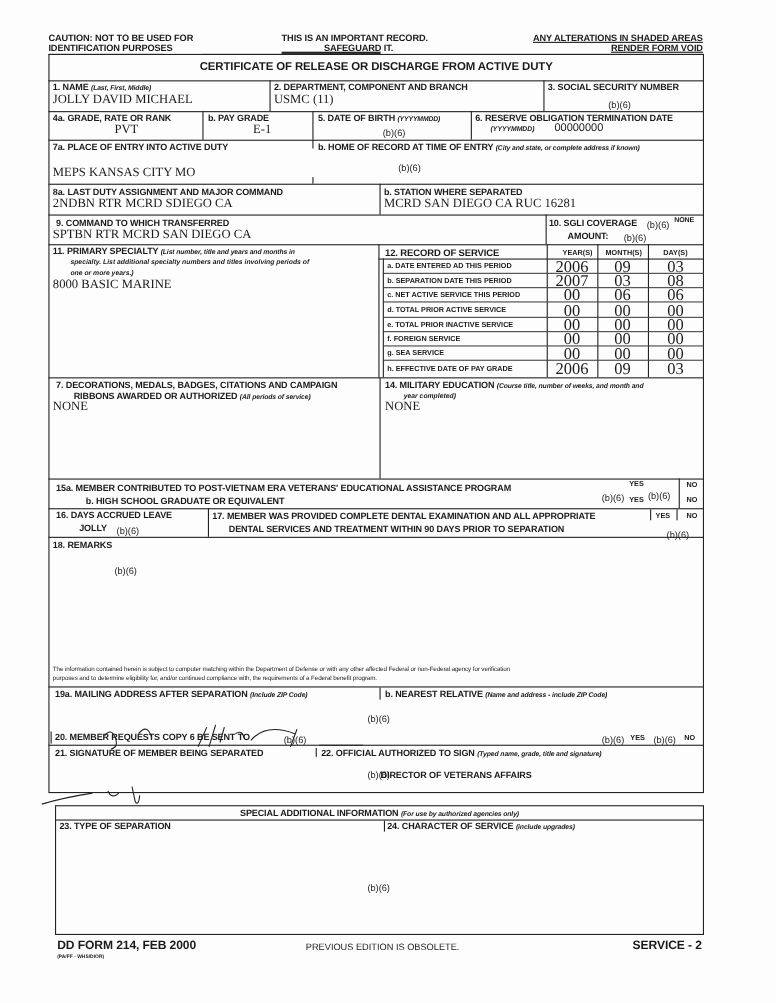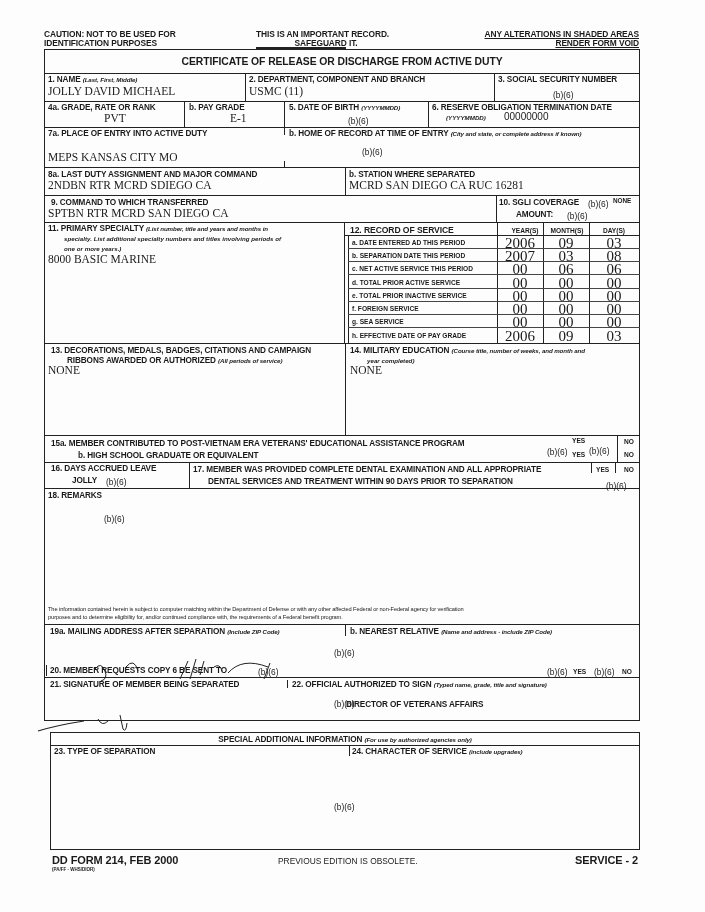--- a/index.html
+++ b/index.html
@@ -150,21 +150,21 @@
   <div class="rs-val" style="left:594px;top:314px;">00</div>
   <div class="hl thin" style="left:348px;top:327px;width:292px;"></div>
 
   <div class="abs rs-lbl" style="left:352px;top:332px;">h. EFFECTIVE DATE OF PAY GRADE</div>
   <div class="rs-val" style="left:500px;top:328px;">2006</div>
   <div class="rs-val" style="left:546px;top:328px;">09</div>
   <div class="rs-val" style="left:594px;top:328px;">03</div>
 </div>
 <div class="hl" style="left:44px;top:343px;width:596px;"></div>
 
-<div class="abs lbl" style="left:51px;top:346px;">13. DECORATIONS, MEDALS, BADGES, CITATIONS AND CAMPAIGN</div>
+<div class="abs lbl" style="left:51px;top:346px;">7. DECORATIONS, MEDALS, BADGES, CITATIONS AND CAMPAIGN</div>
 <div class="abs lbl" style="left:67px;top:356px;"><span>RIBBONS AWARDED OR AUTHORIZED</span> <span class="it">(All periods of service)</span></div>
 <div class="abs val" style="left:48px;top:364px;">NONE</div>
 <div class="vl" style="left:345px;top:343px;height:92px;"></div>
 <div class="abs lbl" style="left:350px;top:346px;"><span>14. MILITARY EDUCATION</span> <span class="it">(Course title, number of weeks, and month and</span></div>
 <div class="abs it" style="left:367px;top:357px;">year completed)</div>
 <div class="abs val" style="left:350px;top:364px;">NONE</div>
 <div class="hl" style="left:44px;top:435px;width:596px;"></div>
 
 <div class="abs lbl" style="left:51px;top:439px;">15a. MEMBER CONTRIBUTED TO POST-VIETNAM ERA VETERANS' EDUCATIONAL ASSISTANCE PROGRAM</div>
 <div class="abs lbl" style="left:62px;top:451px;padding-left:16px;">b.  HIGH SCHOOL GRADUATE OR EQUIVALENT</div>

